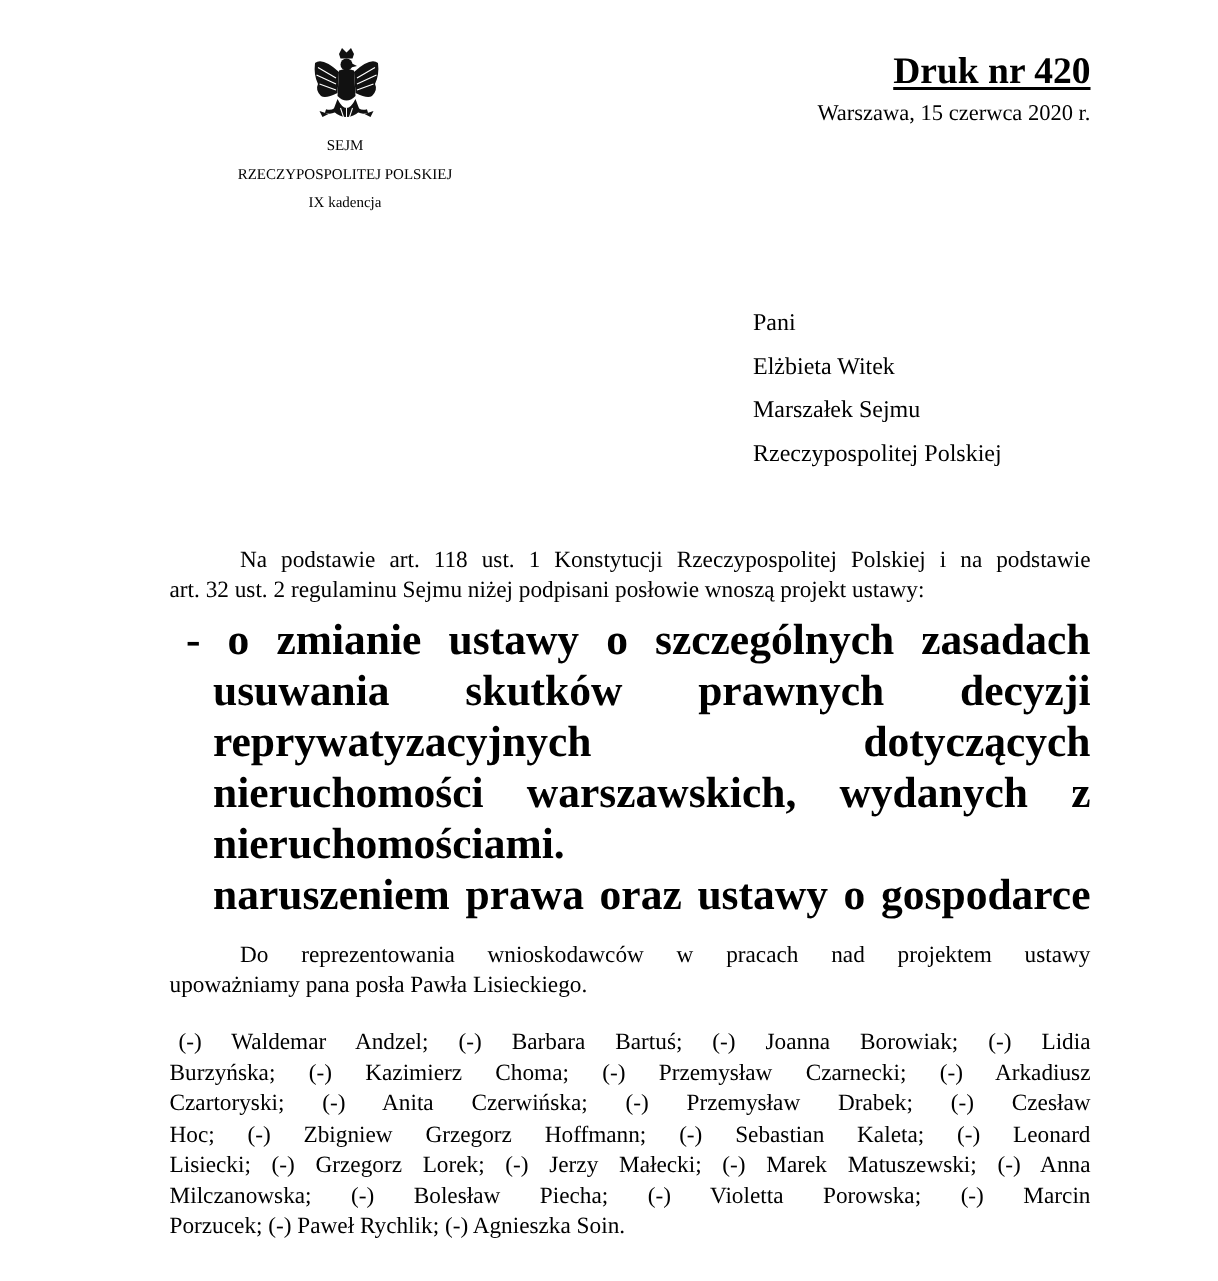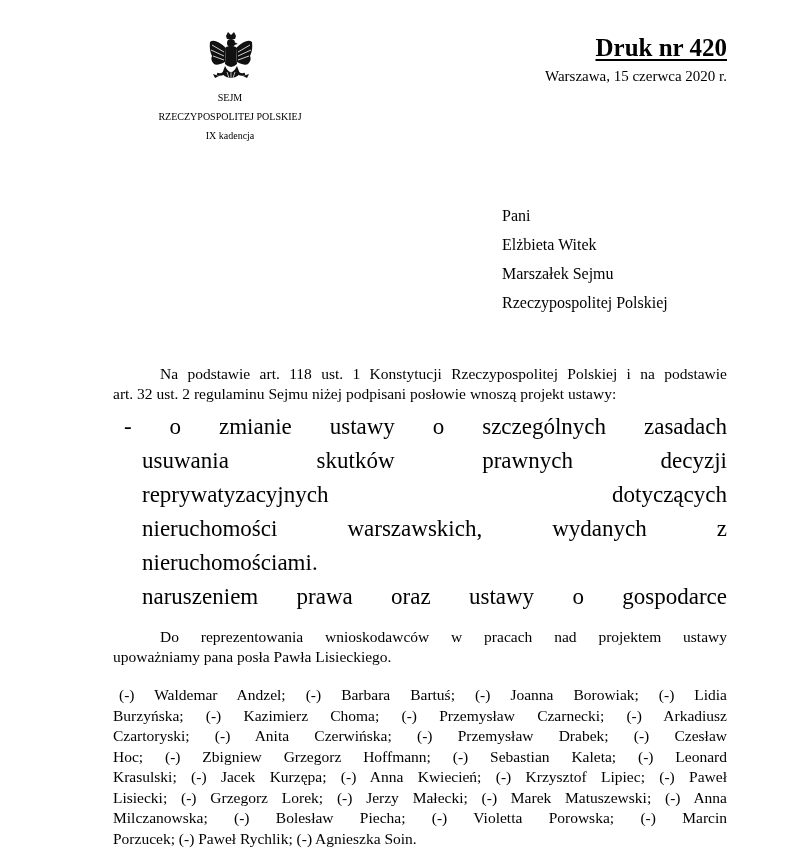--- a/index.html
+++ b/index.html
@@ -5,21 +5,21 @@
     html, body { margin: 0; padding: 0; background: #ffffff; }
     body { width: 812px; height: 854px; position: relative; overflow: hidden; color: #000; font-family: "Liberation Serif", "DejaVu Serif", serif; }
     .abs { position: absolute; }
     .emblem { left: 207px; top: 30px; width: 48px; height: 56px; }
     .center-block { left: 90px; width: 280px; text-align: center; font-size: 10px; line-height: 17px; }
     .druk { right: 85px; top: 34px; font-size: 25px; font-weight: bold; text-decoration: underline; text-decoration-thickness: 2px; text-underline-offset: 3px; }
     .date { right: 85px; top: 68px; font-size: 15px; }
     .addr { left: 502px; font-size: 16px; }
     .para { left: 113px; width: 614px; font-size: 15.5px; line-height: 20px; text-align: justify; }
     .para .indent { display: inline-block; width: 47px; }
-    .title { left: 124px; width: 603px; font-size: 23px; font-weight: normal; line-height: 34px; }
+    .title { left: 124px; width: 603px; font-size: 29px; font-weight: bold; line-height: 34px; }
     .title .line { display: block; text-align: justify; text-align-last: justify; white-space: nowrap; }
     .title .line.first { text-align-last: justify; }
     .title .line.last { text-align-last: left; padding-left: 18px; }
     .title .line.body { padding-left: 18px; }
     .sig { left: 119px; width: 608px; font-size: 15.5px; line-height: 20.5px; }
     .sig .line { display: block; text-align: justify; text-align-last: justify; white-space: nowrap; }
     .sig .line.last { text-align-last: left; }
   </style>
 </head>
 <body>
@@ -79,17 +79,16 @@
 <div class="abs para" style="top:627px;">
   <div style="text-align:justify;text-align-last:justify;white-space:nowrap;"><span class="indent"></span><span>Do reprezentowania wnioskodawców w pracach nad projektem ustawy</span></div>
   <div style="text-align:left;"><span>upoważniamy pana posła Pawła Lisieckiego.</span></div>
 </div>
 
 <div class="abs sig" style="top:685px;">
   <span class="line">(-) Waldemar Andzel; (-) Barbara Bartuś; (-) Joanna Borowiak; (-) Lidia</span>
   <span class="line" style="margin-left:-6px;">Burzyńska; (-) Kazimierz Choma; (-) Przemysław Czarnecki; (-) Arkadiusz</span>
   <span class="line" style="margin-left:-6px;">Czartoryski; (-) Anita Czerwińska; (-) Przemysław Drabek; (-) Czesław</span>
   <span class="line" style="margin-left:-6px;">Hoc; (-) Zbigniew Grzegorz Hoffmann; (-) Sebastian Kaleta; (-) Leonard</span>
-  <span class="line" style="margin-left:-6px;">Krasulski; (-) Jacek Kurzępa; (-) Anna Kwiecień; (-) Krzysztof Lipiec; (-) Paweł</span>
   <span class="line" style="margin-left:-6px;">Lisiecki; (-) Grzegorz Lorek; (-) Jerzy Małecki; (-) Marek Matuszewski; (-) Anna</span>
   <span class="line" style="margin-left:-6px;">Milczanowska; (-) Bolesław Piecha; (-) Violetta Porowska; (-) Marcin</span>
   <span class="line last" style="margin-left:-6px;">Porzucek; (-) Paweł Rychlik; (-) Agnieszka Soin.</span>
 </div>
 
 </body></html>

